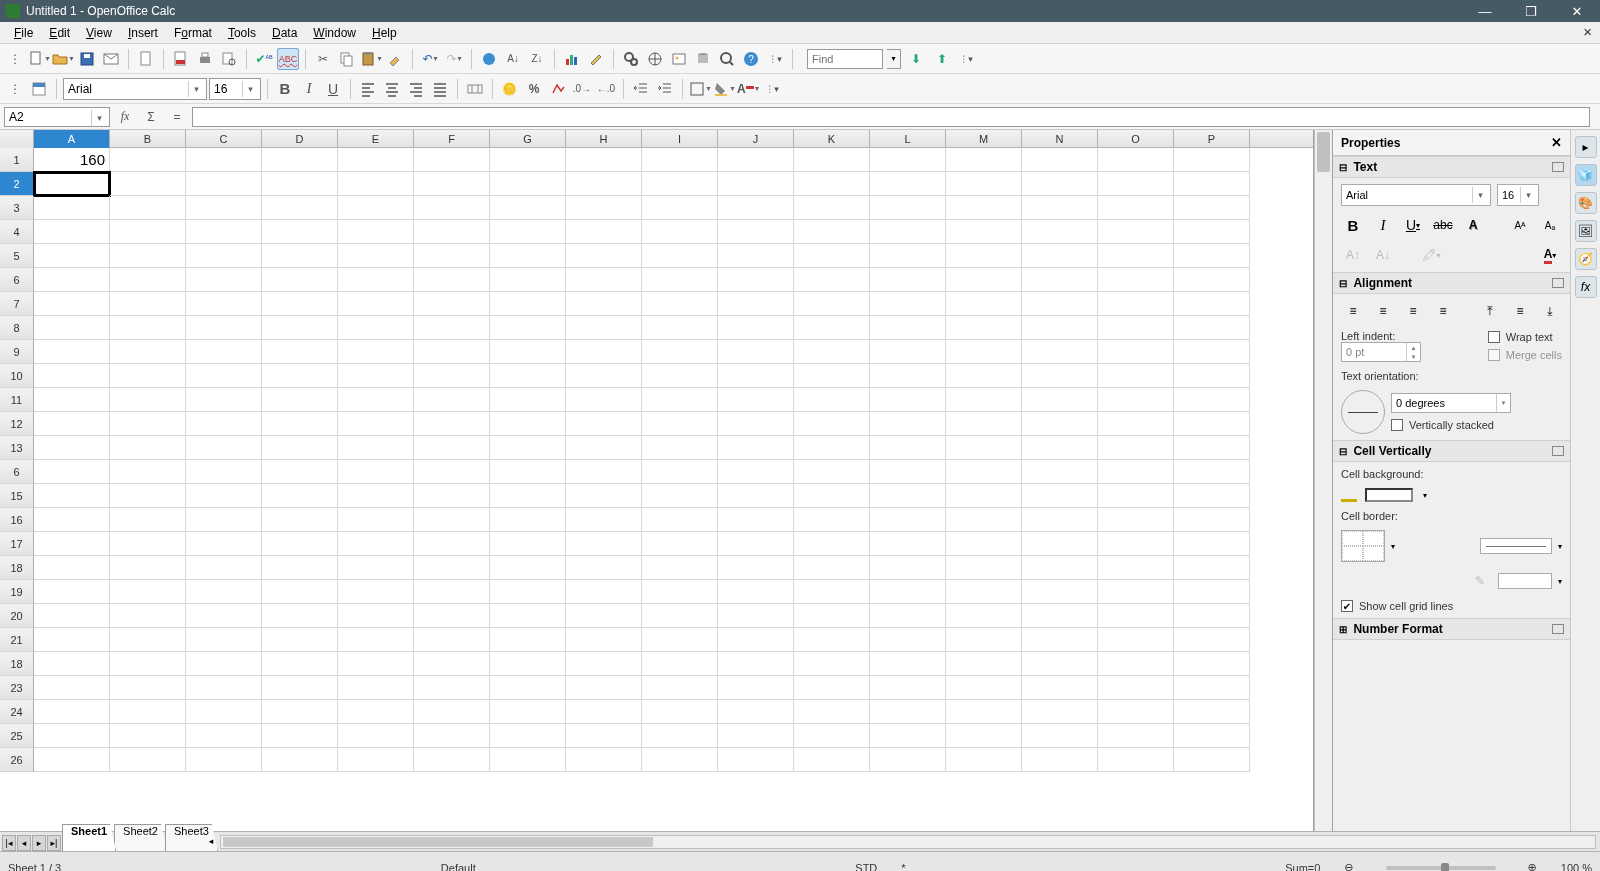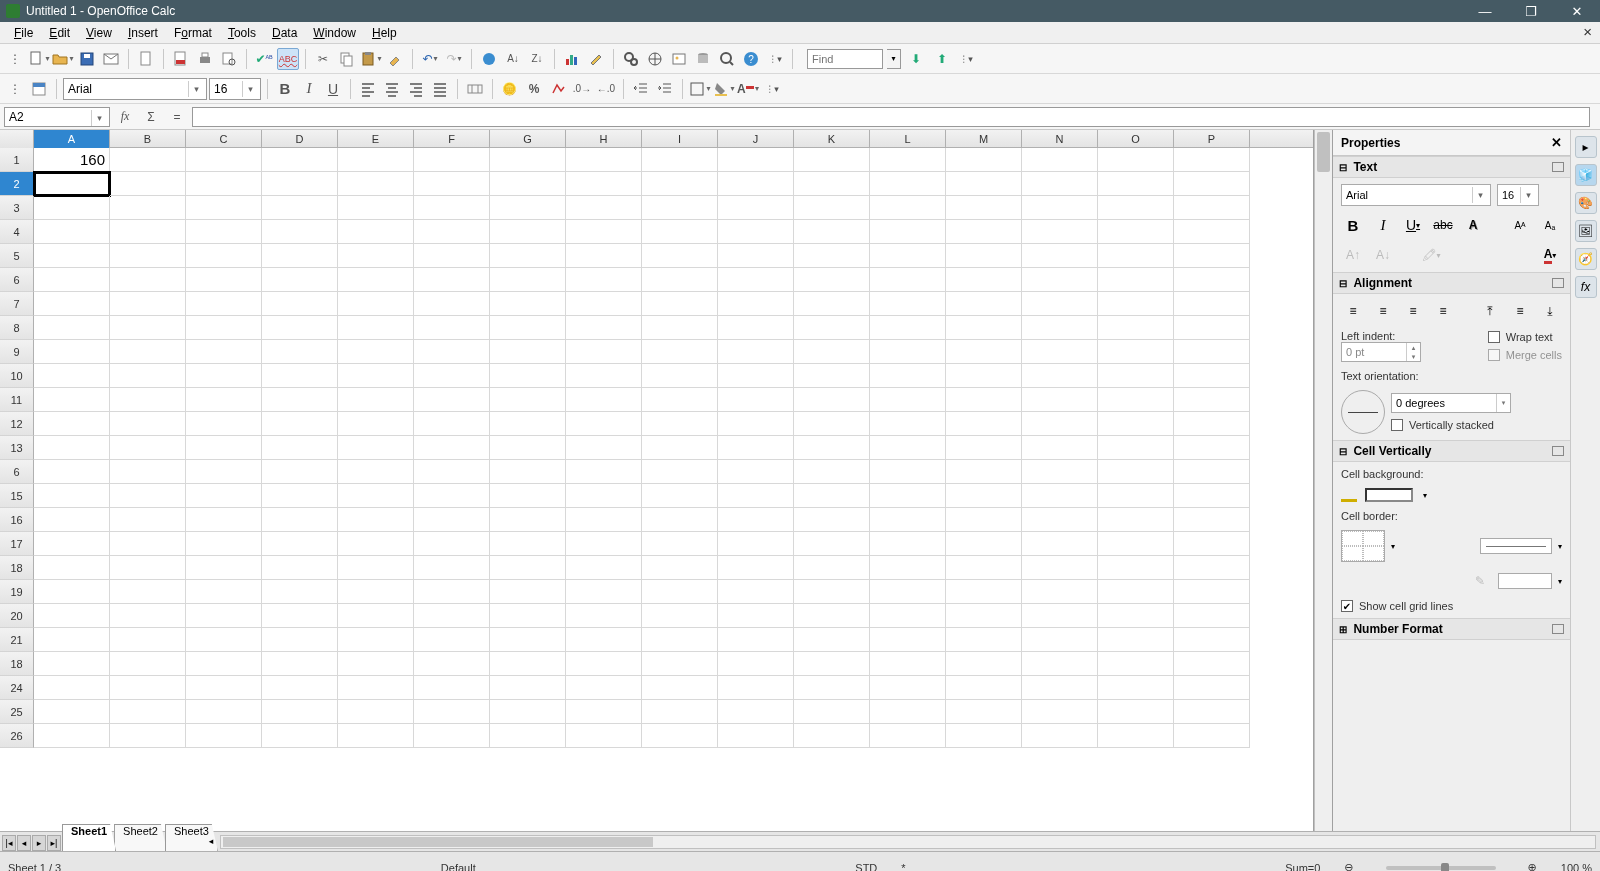--- a/index.html
+++ b/index.html
@@ -793,20 +793,39 @@
           <div class="cell"></div>
           <div class="cell"></div>
           <div class="cell"></div>
           <div class="cell"></div>
           <div class="cell"></div>
           <div class="cell"></div>
           <div class="cell"></div>
           <div class="cell"></div>
         </div>
         <div class="row">
+          <div class="rowh">23</div>
+          <div class="cell"></div>
+          <div class="cell"></div>
+          <div class="cell"></div>
+          <div class="cell"></div>
+          <div class="cell"></div>
+          <div class="cell"></div>
+          <div class="cell"></div>
+          <div class="cell"></div>
+          <div class="cell"></div>
+          <div class="cell"></div>
+          <div class="cell"></div>
+          <div class="cell"></div>
+          <div class="cell"></div>
+          <div class="cell"></div>
+          <div class="cell"></div>
+          <div class="cell"></div>
+        </div>
+        <div class="row">
           <div class="rowh">24</div>
           <div class="cell"></div>
           <div class="cell"></div>
           <div class="cell"></div>
           <div class="cell"></div>
           <div class="cell"></div>
           <div class="cell"></div>
           <div class="cell"></div>
           <div class="cell"></div>
           <div class="cell"></div>

